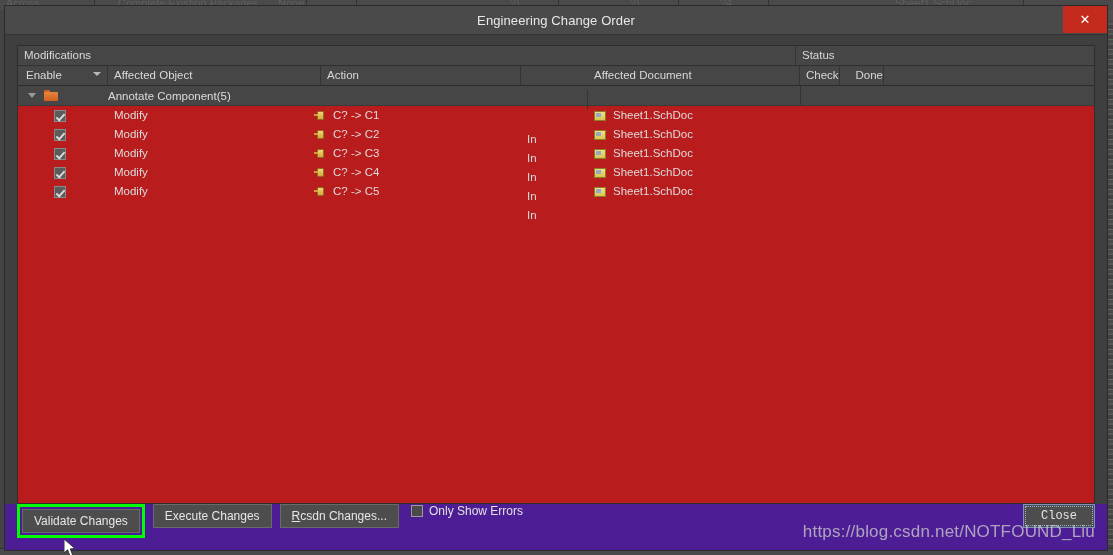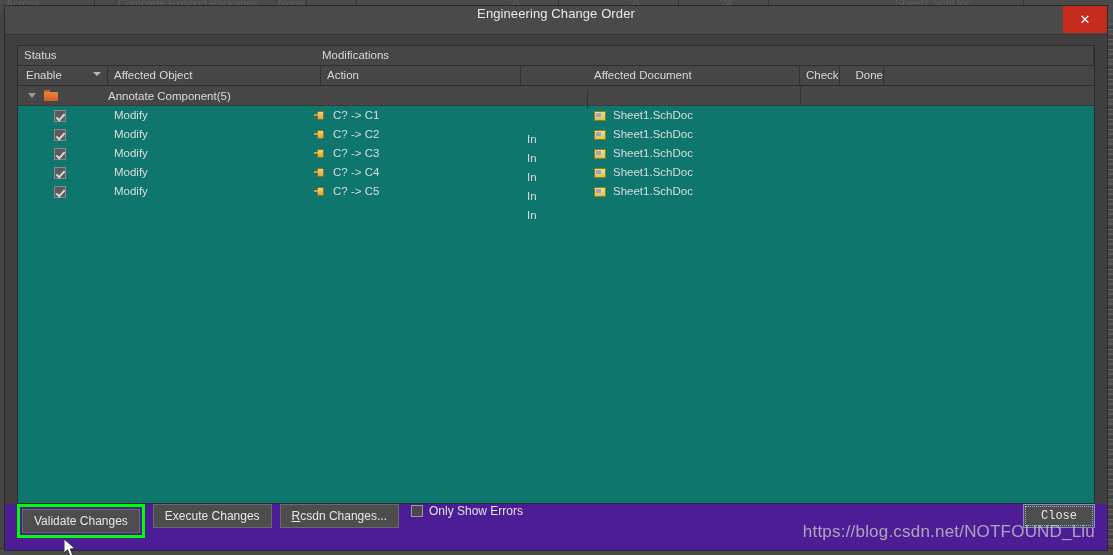--- a/index.html
+++ b/index.html
@@ -95,20 +95,21 @@
     flex-direction: column;
   }
 
   .titlebar {
     position: relative;
     height: 28px;
     flex: 0 0 28px;
     background: #4a4a4a;
     border-bottom: 1px solid #343434;
     display: flex;
+    align-items: center;
     justify-content: center;
   }
   .title-text {
     font-size: 13px;
     color: #e8e8e8;
     letter-spacing: .1px;
   }
   .close-x {
     position: absolute;
     right: 0px;
@@ -174,21 +175,21 @@
     top: 6px;
     width: 0; height: 0;
     border-left: 4px solid transparent;
     border-right: 4px solid transparent;
     border-top: 4px solid #b9b9b9;
   }
 
   .rows {
     flex: 1 1 auto;
     overflow: hidden;
-    background: #0f766e;
+    background: #b91c1c;
   }
   .row {
     display: flex;
     height: 19px;
     align-items: center;
     font-size: 11.5px;
     color: #dcdcdc;
   }
   .row.group-row {
     background: #464646;
@@ -430,22 +431,22 @@
 
   <div class="titlebar">
     <div class="title-text">Engineering Change Order</div>
     <button class="close-x">✕</button>
   </div>
 
   <div class="dlg-body">
     <div class="grid-wrap">
 
       <div class="hdr-row group">
+        <div class="hcell" style="width:778px;">Modifications</div>
         <div class="hcell noborder" style="flex:1 1 auto;">Status</div>
-        <div class="hcell" style="width:778px;">Modifications</div>
       </div>
 
       <div class="hdr-row cols">
         <div class="hcell c-enable">
           <span>Enable</span>
           <span class="sortmark"></span>
         </div>
         <div class="hcell c-object">Affected Object</div>
         <div class="hcell c-action">Action</div>
         <div class="hcell c-in"></div>

